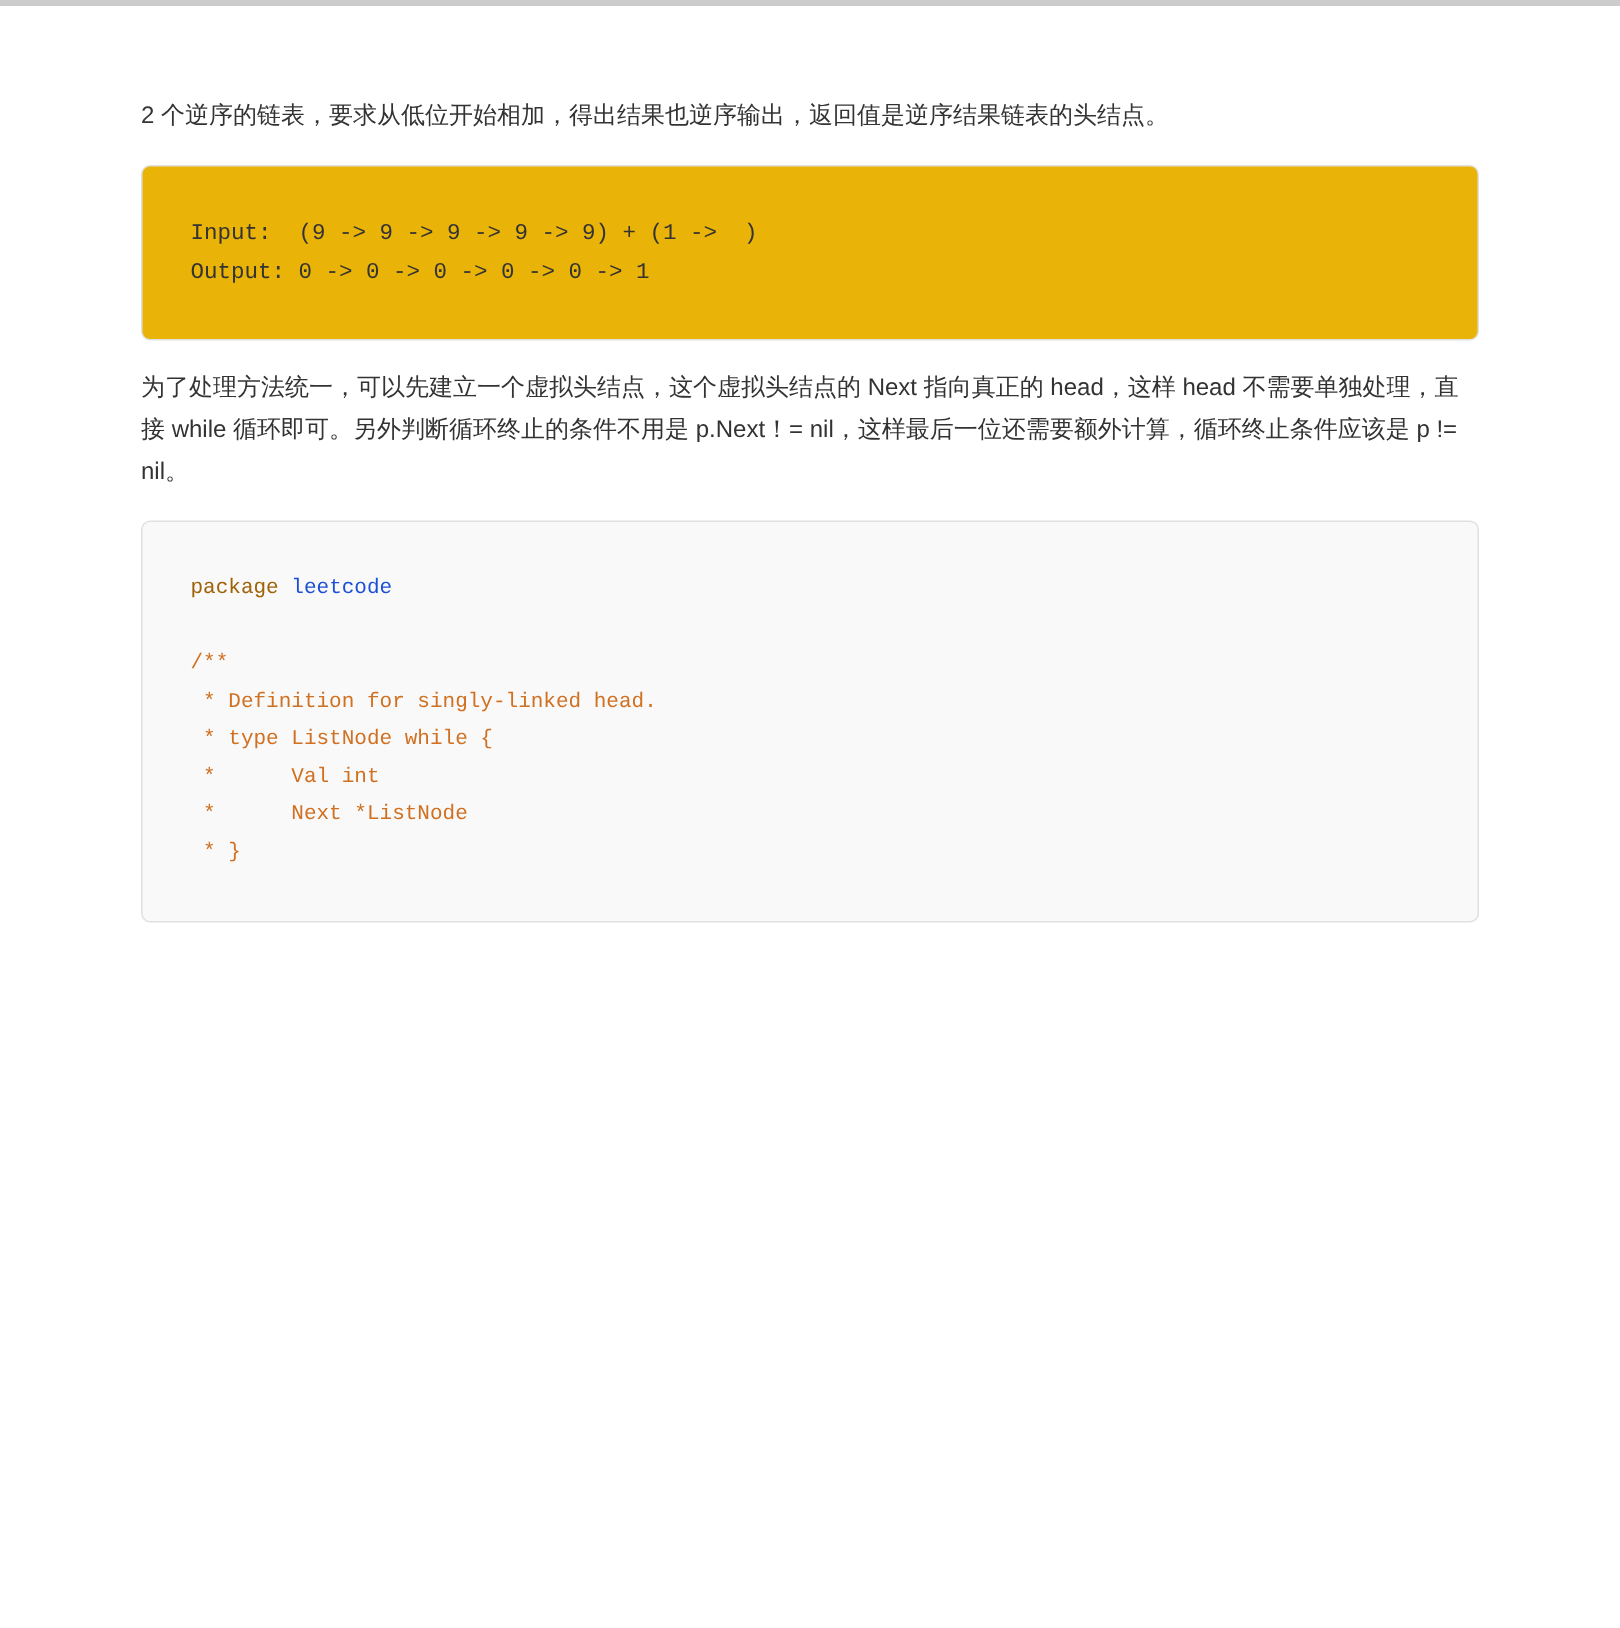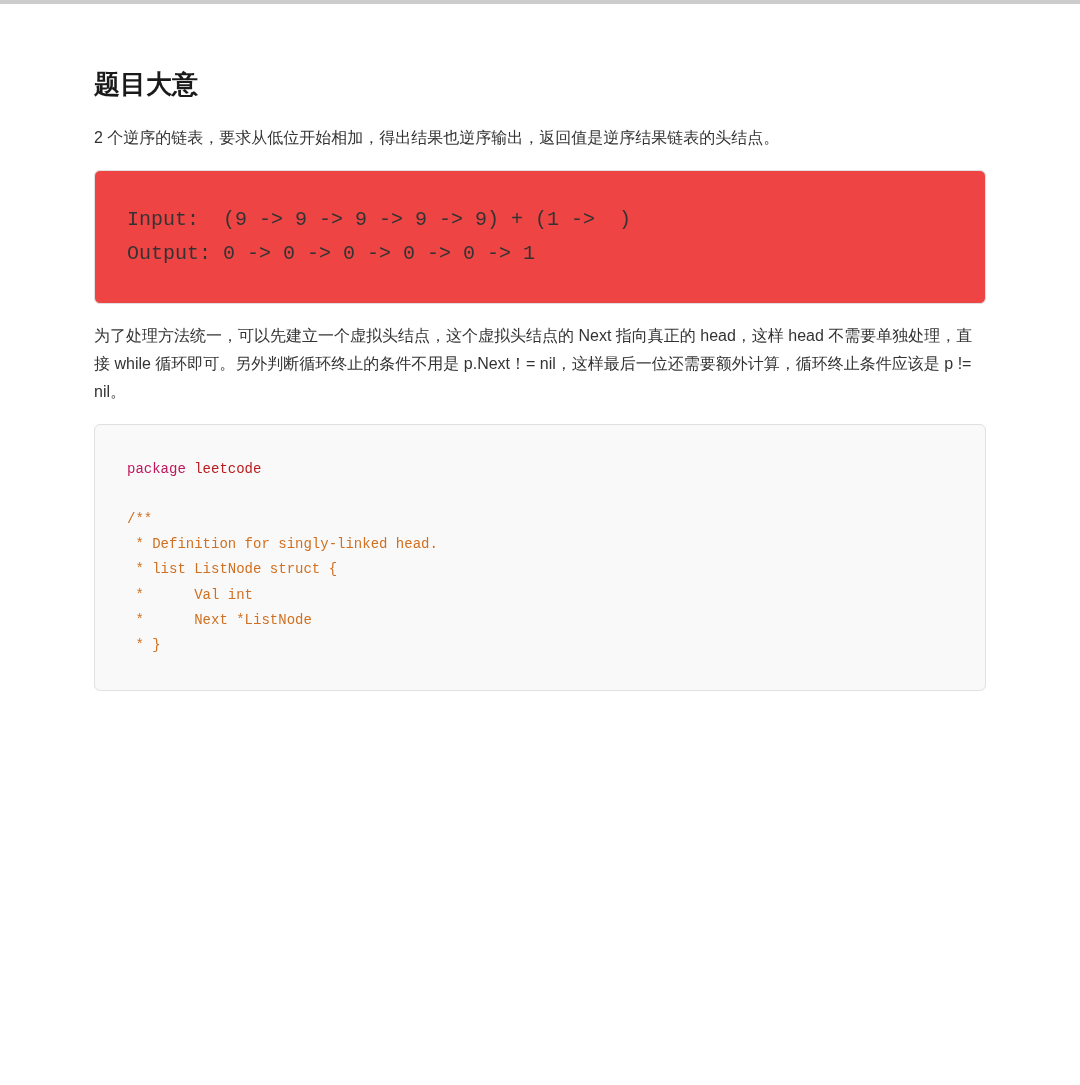--- a/index.html
+++ b/index.html
@@ -41,75 +41,74 @@
     }
 
     .paragraph {
       font-size: 16px;
       color: #333;
       line-height: 1.75;
       margin-bottom: 14px;
     }
 
     .code-block {
-      background: #ef4444;
+      background: #eab308;
       border: 1px solid #e0e0e0;
       border-radius: 6px;
       padding: 32px 32px;
       margin: 18px 0 18px 0;
       font-family: "Courier New", "Consolas", "Monaco", monospace;
-      font-size: 20px;
+      font-size: 15px;
       line-height: 1.7;
       color: #333;
       white-space: pre;
     }
 
     .code-block-colored {
       background: #f9f9f9;
       border: 1px solid #e0e0e0;
       border-radius: 6px;
       padding: 32px 32px;
       margin: 18px 0 18px 0;
       font-family: "Courier New", "Consolas", "Monaco", monospace;
       font-size: 14px;
       line-height: 1.8;
       white-space: pre;
     }
 
     .kw-purple {
-      color: #be185d;
+      color: #a16207;
     }
 
     .kw-comment {
       color: #d07020;
     }
 
     .text-normal {
-      color: #b91c1c;
+      color: #1d4ed8;
     }
   </style>
 </head>
 <body>
 
 <div class="top-border"></div>
 
 <div class="container">
 
-  <h2 class="section-title">题目大意</h2>
   <p class="paragraph">2 个逆序的链表，要求从低位开始相加，得出结果也逆序输出，返回值是逆序结果链表的头结点。</p>
 
 
   <div class="code-block"><span>Input:  (9 -&gt; 9 -&gt; 9 -&gt; 9 -&gt; 9) + (1 -&gt;  )</span>
 <span>Output: 0 -&gt; 0 -&gt; 0 -&gt; 0 -&gt; 0 -&gt; 1</span></div>
 
   <p class="paragraph">为了处理方法统一，可以先建立一个虚拟头结点，这个虚拟头结点的 Next 指向真正的 head，这样 head 不需要单独处理，直接 while 循环即可。另外判断循环终止的条件不用是 p.Next！= nil，这样最后一位还需要额外计算，循环终止条件应该是 p != nil。</p>
 
 
   <div class="code-block-colored"><span class="kw-purple">package</span><span class="text-normal"> leetcode</span>
 
 <span class="kw-comment">/**</span>
 <span class="kw-comment"> * Definition for singly-linked head.</span>
-<span class="kw-comment"> * list ListNode struct {</span>
+<span class="kw-comment"> * type ListNode while {</span>
 <span class="kw-comment"> *      Val int</span>
 <span class="kw-comment"> *      Next *ListNode</span>
 <span class="kw-comment"> * }</span></div>
 
 </div>
 
 </body></html>

